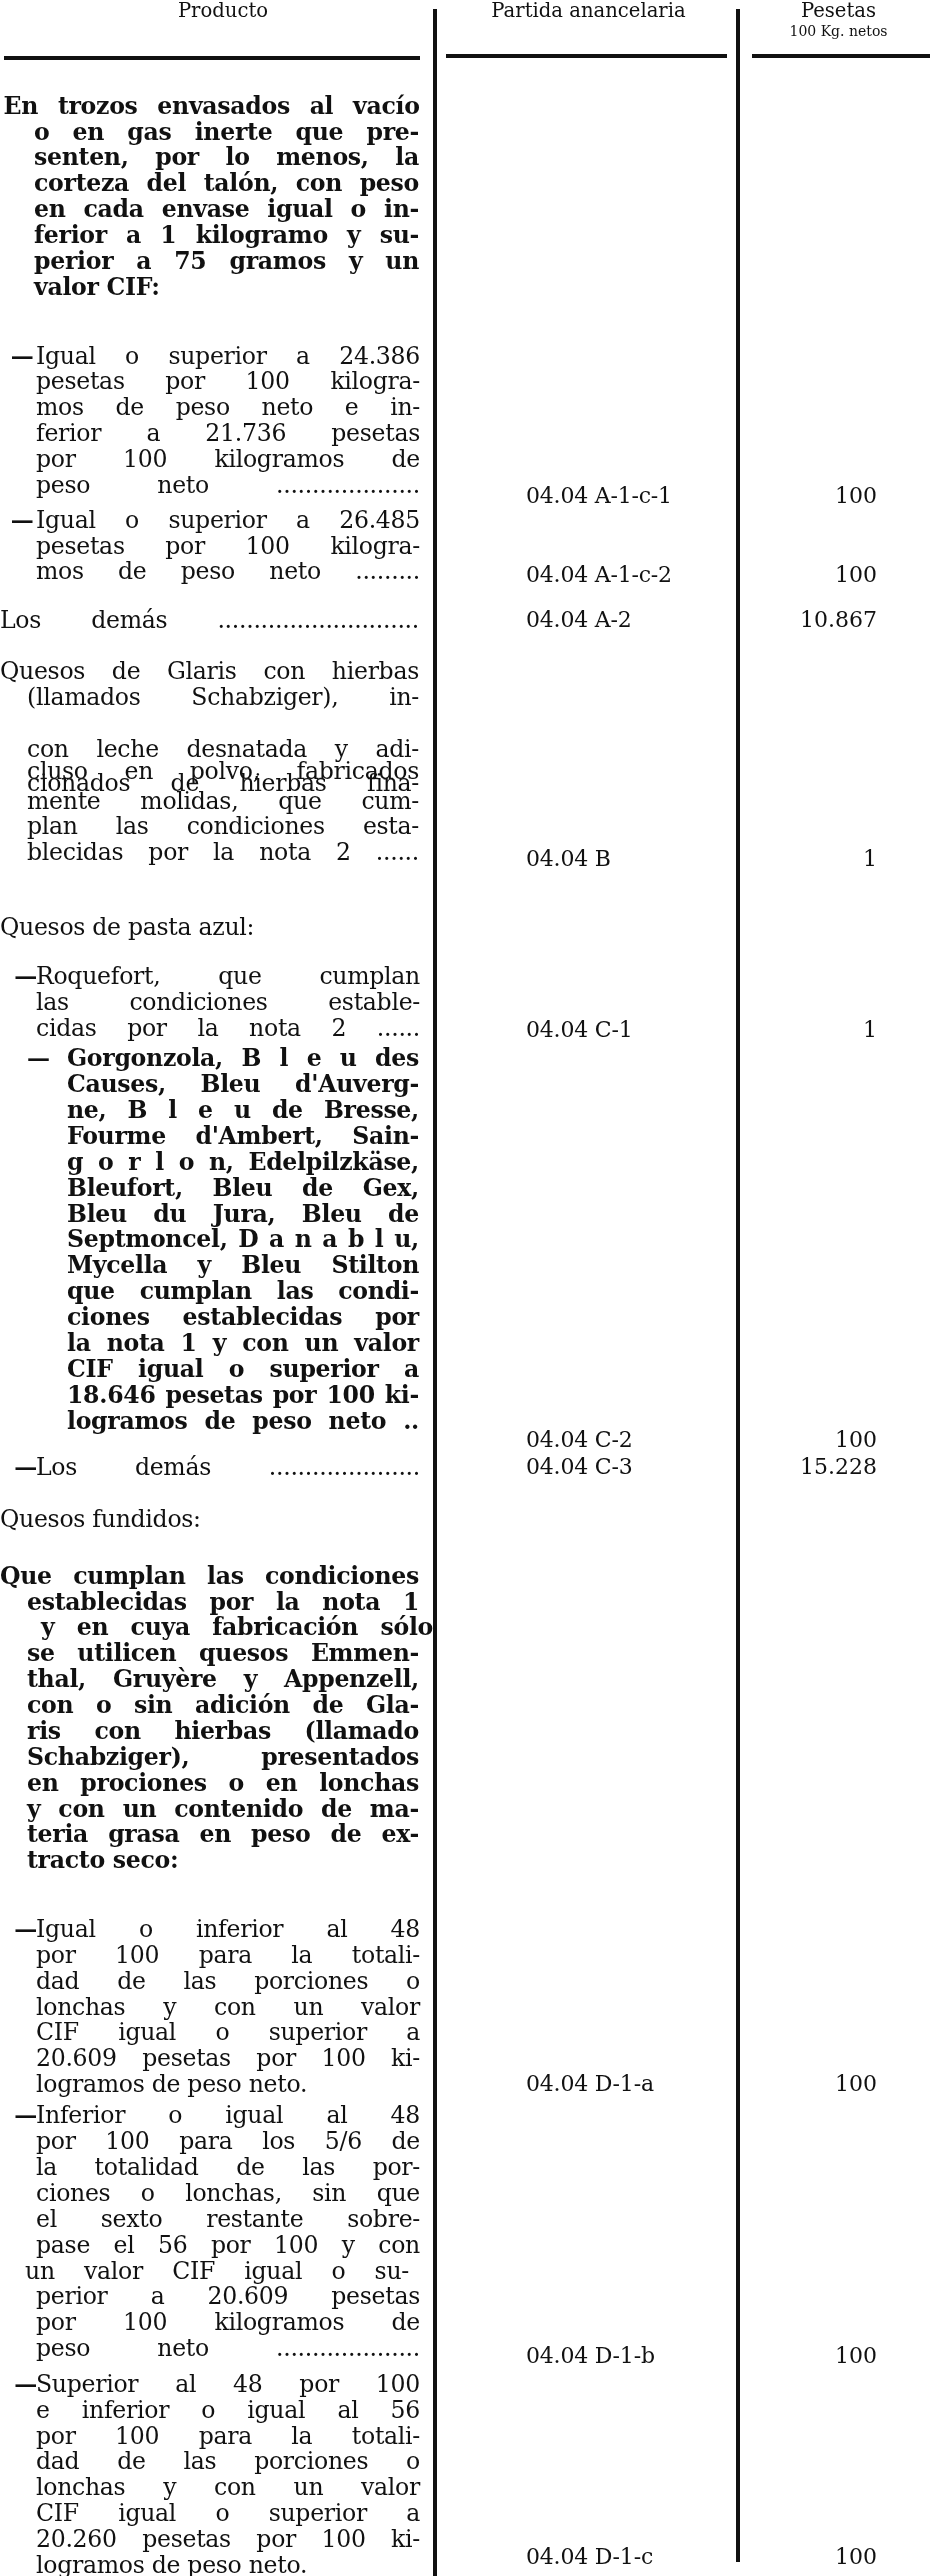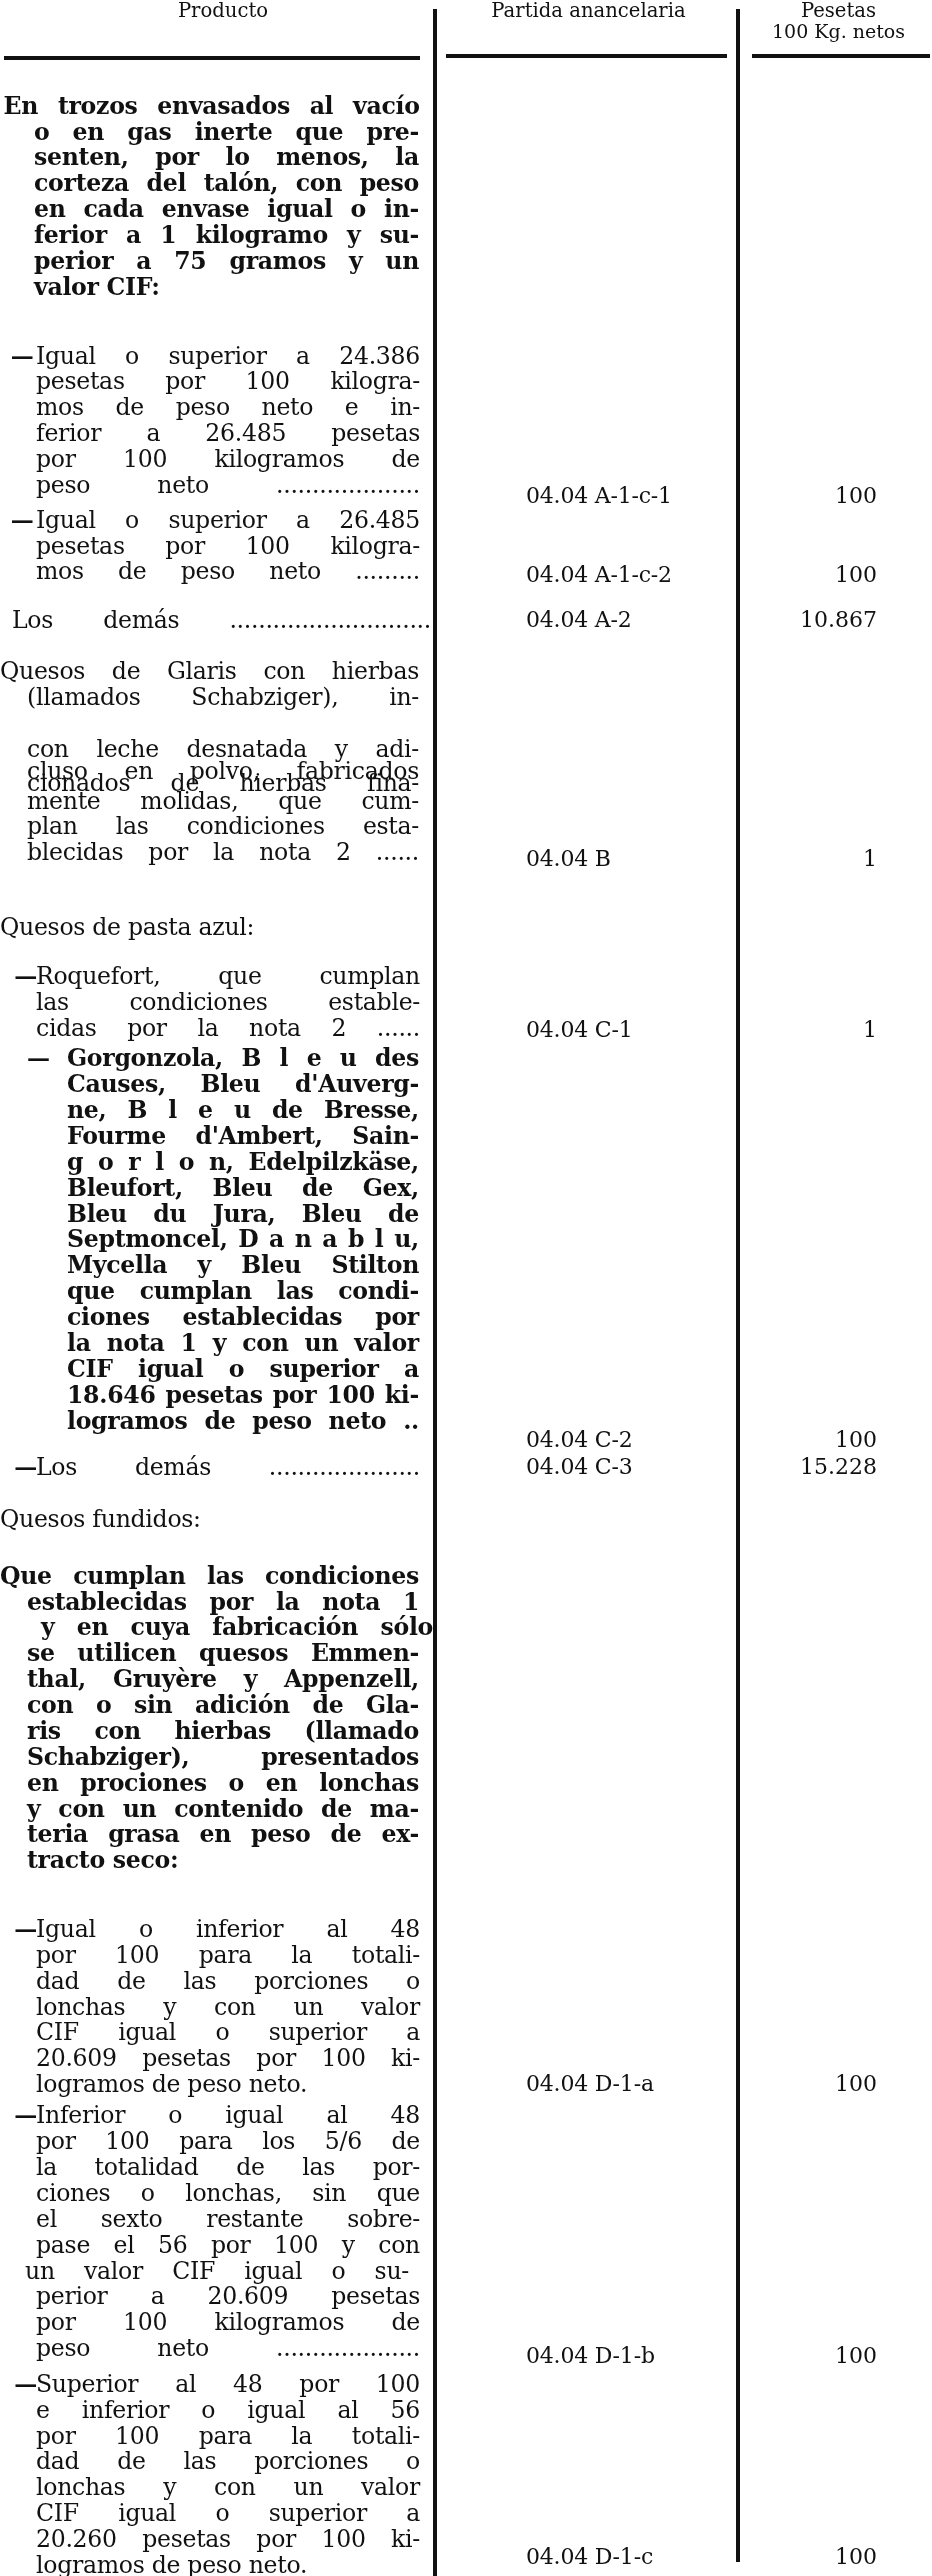--- a/index.html
+++ b/index.html
@@ -5,21 +5,21 @@
   html, body { margin: 0; padding: 0; background: #ffffff; }
   body {
     width: 932px; height: 2576px; position: relative; overflow: hidden;
     font-family: "DejaVu Serif", "Liberation Serif", serif;
     color: #111111;
   }
   .page { position: absolute; left: 0; top: 0; width: 932px; height: 2576px; }
   .vrule { position: absolute; width: 3.6px; background: #111; }
   .hrule { position: absolute; height: 3.6px; background: #111; }
   .hdr { position: absolute; font-size: 19.6px; text-align: center; line-height: 21.4px; }
-  .hdr.small { font-size: 19px; }
+  .hdr.small { font-size: 14px; }
   .line {
     position: absolute; font-size: 23.6px; line-height: 26px; white-space: nowrap;
     letter-spacing: -0.3px;
   }
   .just { text-align: justify; text-align-last: justify; }
   .code { position: absolute; left: 526px; font-size: 22px; white-space: nowrap; letter-spacing: -0.2px; }
   .val  { position: absolute; right: 55px; font-size: 22px; white-space: nowrap; text-align: right; }
   .dash { position: absolute; font-size: 23px; line-height: 26px; font-weight: bold; }
   .bold { font-weight: bold; }
 </style>
@@ -49,36 +49,36 @@
         <div class="line bold just" style="left: 34px; top: 196px; width: 385px;">en cada envase igual o in-</div>
         <div class="line bold just" style="left: 34px; top: 222px; width: 385px;">ferior a 1 kilogramo y su-</div>
         <div class="line bold just" style="left: 34px; top: 248px; width: 385px;">perior a 75 gramos y un</div>
         <div class="line bold" style="left: 34px; top: 274px; width: 385px;">valor CIF:</div>
       </div>
       <div>
         <div class="dash" style="left: 10.7px; top: 343px;">—</div>
         <div class="line just" style="left: 36px; top: 343px; width: 384px;">Igual o superior a 24.386</div>
         <div class="line just" style="left: 36px; top: 368px; width: 384px;">pesetas por 100 kilogra-</div>
         <div class="line just" style="left: 36px; top: 394px; width: 384px;">mos de peso neto e in-</div>
-        <div class="line just" style="left: 36px; top: 420px; width: 384px;">ferior a 26.485 pesetas</div>
+        <div class="line just" style="left: 36px; top: 420px; width: 384px;">ferior a 21.736 pesetas</div>
         <div class="line just" style="left: 36px; top: 446px; width: 384px;">por 100 kilogramos de</div>
         <div class="line just" style="left: 36px; top: 472px; width: 384px;">peso neto ....................</div>
         <div class="code" style="top: 483px;">04.04 A-1-c-1</div>
         <div class="val" style="top: 483px;">100</div>
       </div>
       <div>
         <div class="dash" style="left: 10.7px; top: 507px;">—</div>
         <div class="line just" style="left: 36px; top: 507px; width: 384px;">Igual o superior a 26.485</div>
         <div class="line just" style="left: 36px; top: 533px; width: 384px;">pesetas por 100 kilogra-</div>
         <div class="line just" style="left: 36px; top: 558px; width: 384px;">mos de peso neto .........</div>
         <div class="code" style="top: 562px;">04.04 A-1-c-2</div>
         <div class="val" style="top: 562px;">100</div>
       </div>
       <div>
-        <div class="line just" style="left: 0px; top: 607px; width: 419px; padding-left: 12px;">Los demás ............................</div>
+        <div class="line just" style="left: 0px; top: 607px; width: 419px;">Los demás ............................</div>
         <div class="code" style="top: 607px;">04.04 A-2</div>
         <div class="val" style="top: 607px;">10.867</div>
       </div>
       <div>
         <div class="line just" style="left: 0px; top: 658px; width: 419px;">Quesos de Glaris con hierbas</div>
         <div class="line just" style="left: 27px; top: 684px; width: 392px;">(llamados Schabziger), in-</div>
         <div class="line just" style="left: 27px; top: 710px; width: 392px; margin-top: 48px;">cluso en polvo, fabricados</div>
         <div class="line just" style="left: 27px; top: 736px; width: 392px;">con leche desnatada y adi-</div>
         <div class="line just" style="left: 27px; top: 762px; width: 392px; margin-top: 8px;">cionados de hierbas fina-</div>
         <div class="line just" style="left: 27px; top: 788px; width: 392px;">mente molidas, que cum-</div>

